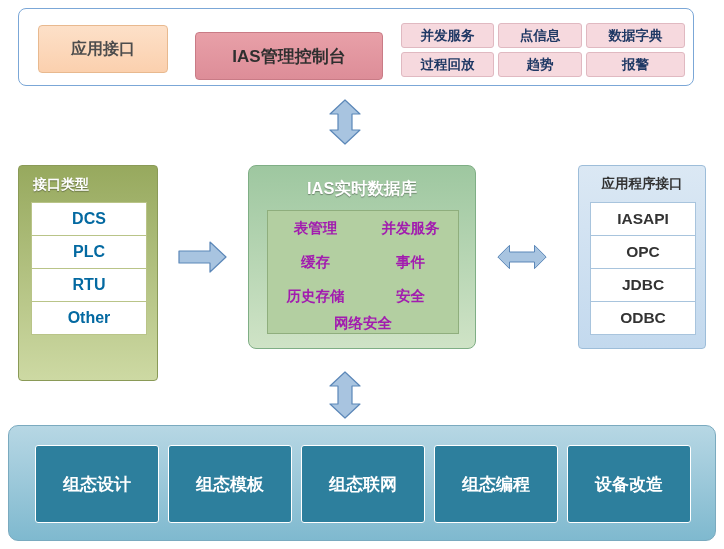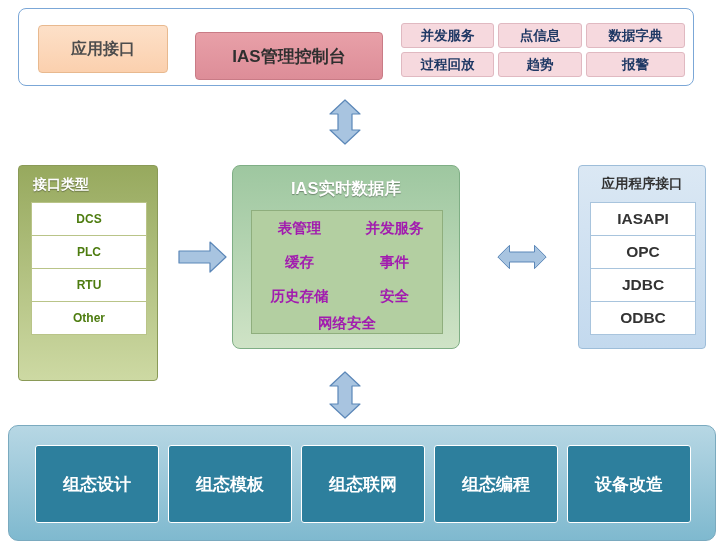--- a/index.html
+++ b/index.html
@@ -128,30 +128,30 @@
     top: 36px;
     width: 116px;
   }
   .left-list .li {
     height: 32px;
     background: #ffffff;
     border: 1px solid #b9c488;
     display: flex;
     align-items: center;
     justify-content: center;
-    font-size: 12px;
-    font-weight: bold;
-    color: #4d7c0f;
+    font-size: 16px;
+    font-weight: bold;
+    color: #0369a1;
     margin-bottom: -1px;
   }
 
   
   .center-box {
     position: absolute;
-    left: 232px;
+    left: 248px;
     top: 165px;
     width: 228px;
     height: 184px;
     background: linear-gradient(to bottom, #9ec7a0, #cfe3c6);
     border: 1px solid #7fae85;
     border-radius: 8px;
     box-sizing: border-box;
   }
   .center-box .c-title {
     position: absolute;

